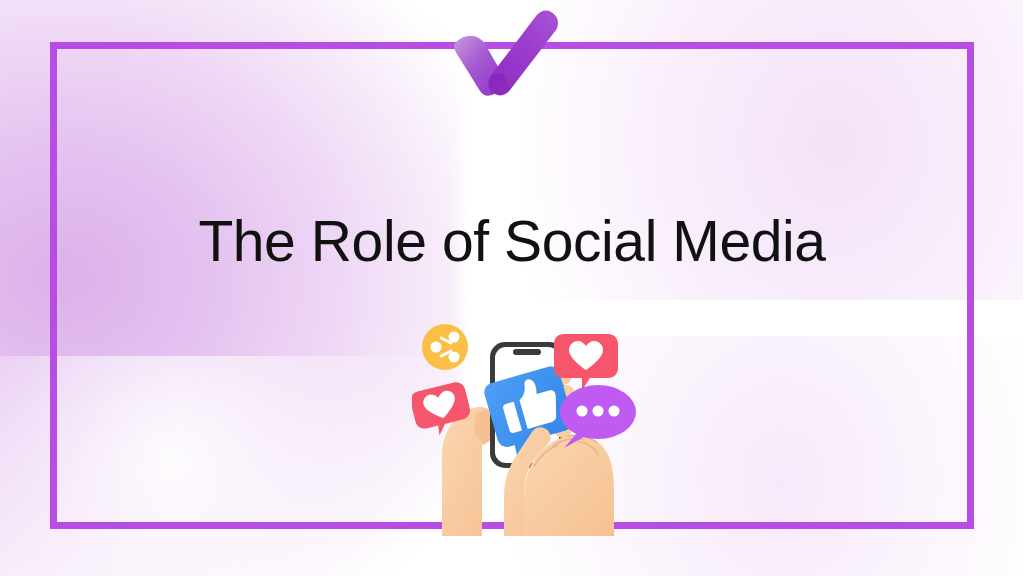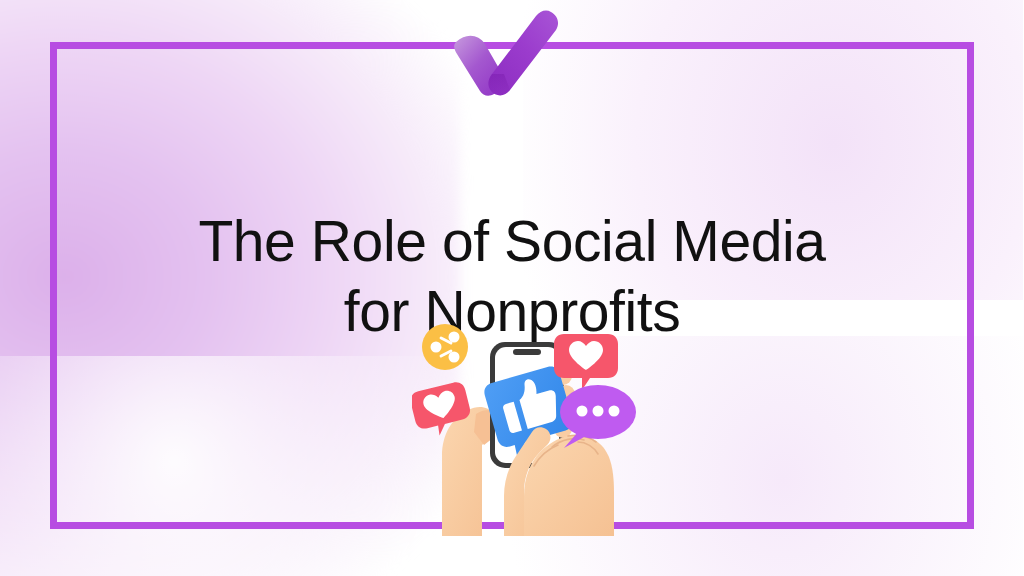--- a/index.html
+++ b/index.html
@@ -155,21 +155,20 @@
       <path d="M4 40 C14 31 26 32 33 42 L56 82 L42 92 C37 95 31 94 28 89 L5 52 C2 47 1 43 4 40 Z" fill="url(#gCheckLeft)"></path>
 
       <path d="M99 10 C106 14 108 21 104 28 L58 88 C53 95 44 95 39 89 C35 84 36 77 40 72 L84 14 C88 9 94 7 99 10 Z" fill="url(#gCheckRight)"></path>
 
       <path d="M40 72 C36 77 35 84 39 89 C44 95 53 95 58 88 L52 72 Z" fill="url(#gCheckShade)"></path>
     </svg>
   </div>
 
   <h1 class="title">
     <span class="title-line">The Role of Social Media</span>
-    <span class="title-line">for Nonprofits</span>
   </h1>
 
   <div class="illustration">
     <svg width="232" height="230" viewBox="0 0 232 230" xmlns="http://www.w3.org/2000/svg">
       <defs>
         <linearGradient id="gSkin" x1="0" y1="0" x2="1" y2="1">
           <stop offset="0%" stop-color="#fbd6af"></stop>
           <stop offset="100%" stop-color="#f5c193"></stop>
         </linearGradient>
         <linearGradient id="gThumb" x1="0" y1="0" x2="1" y2="1">

